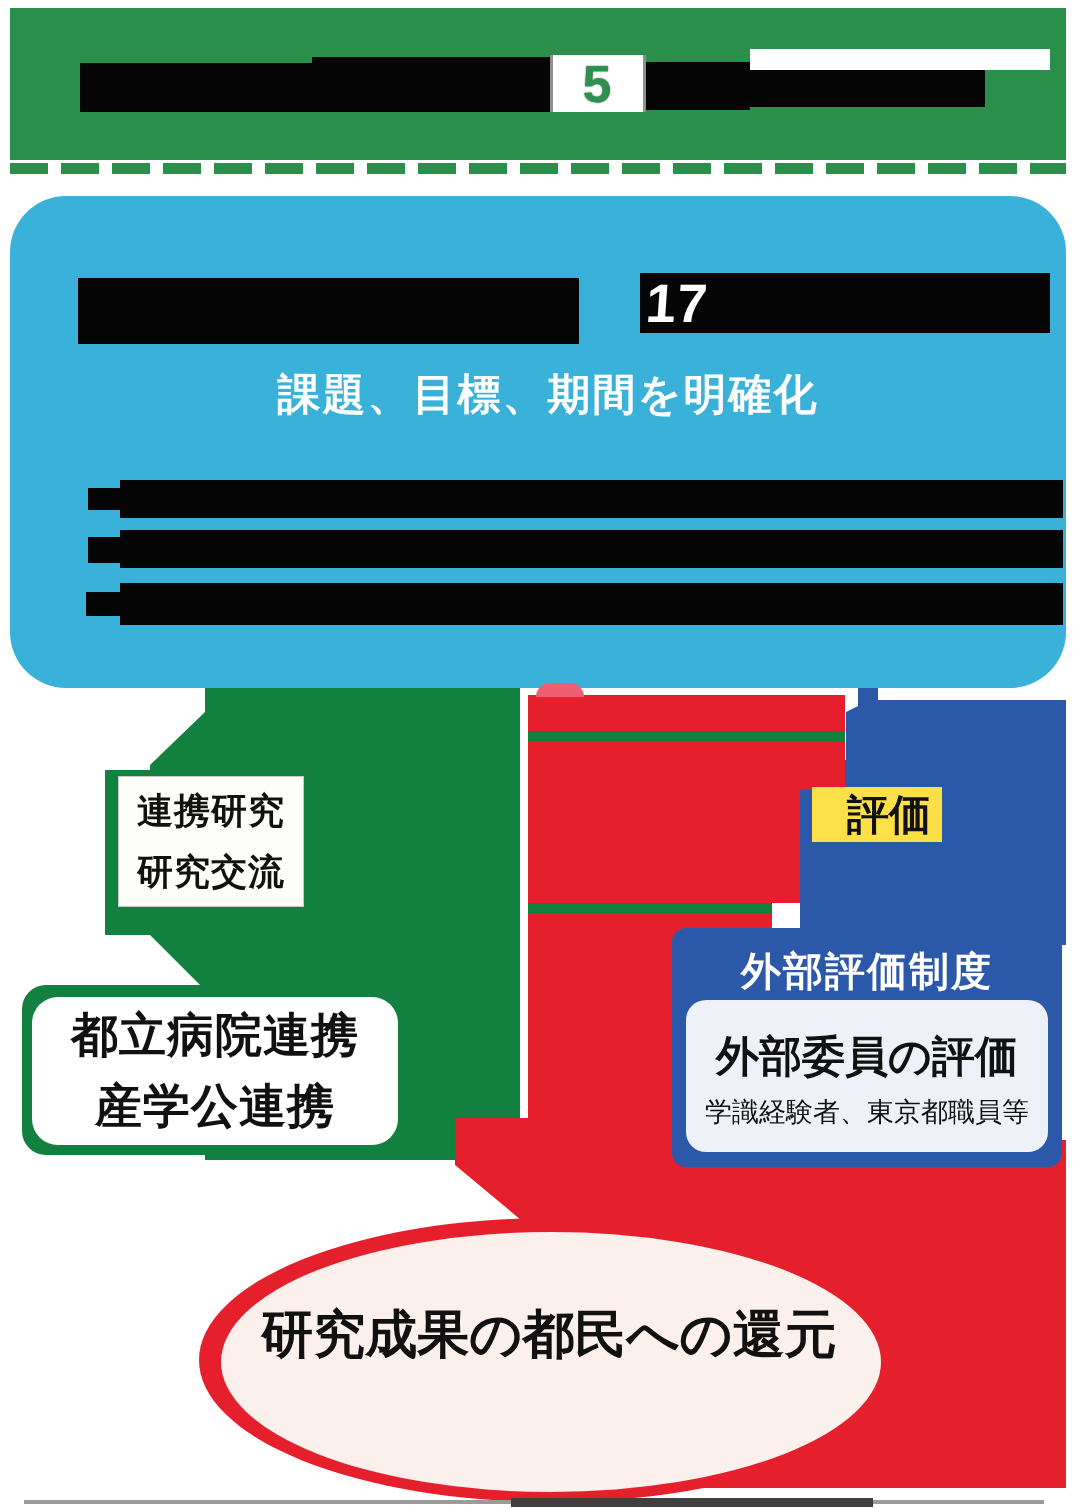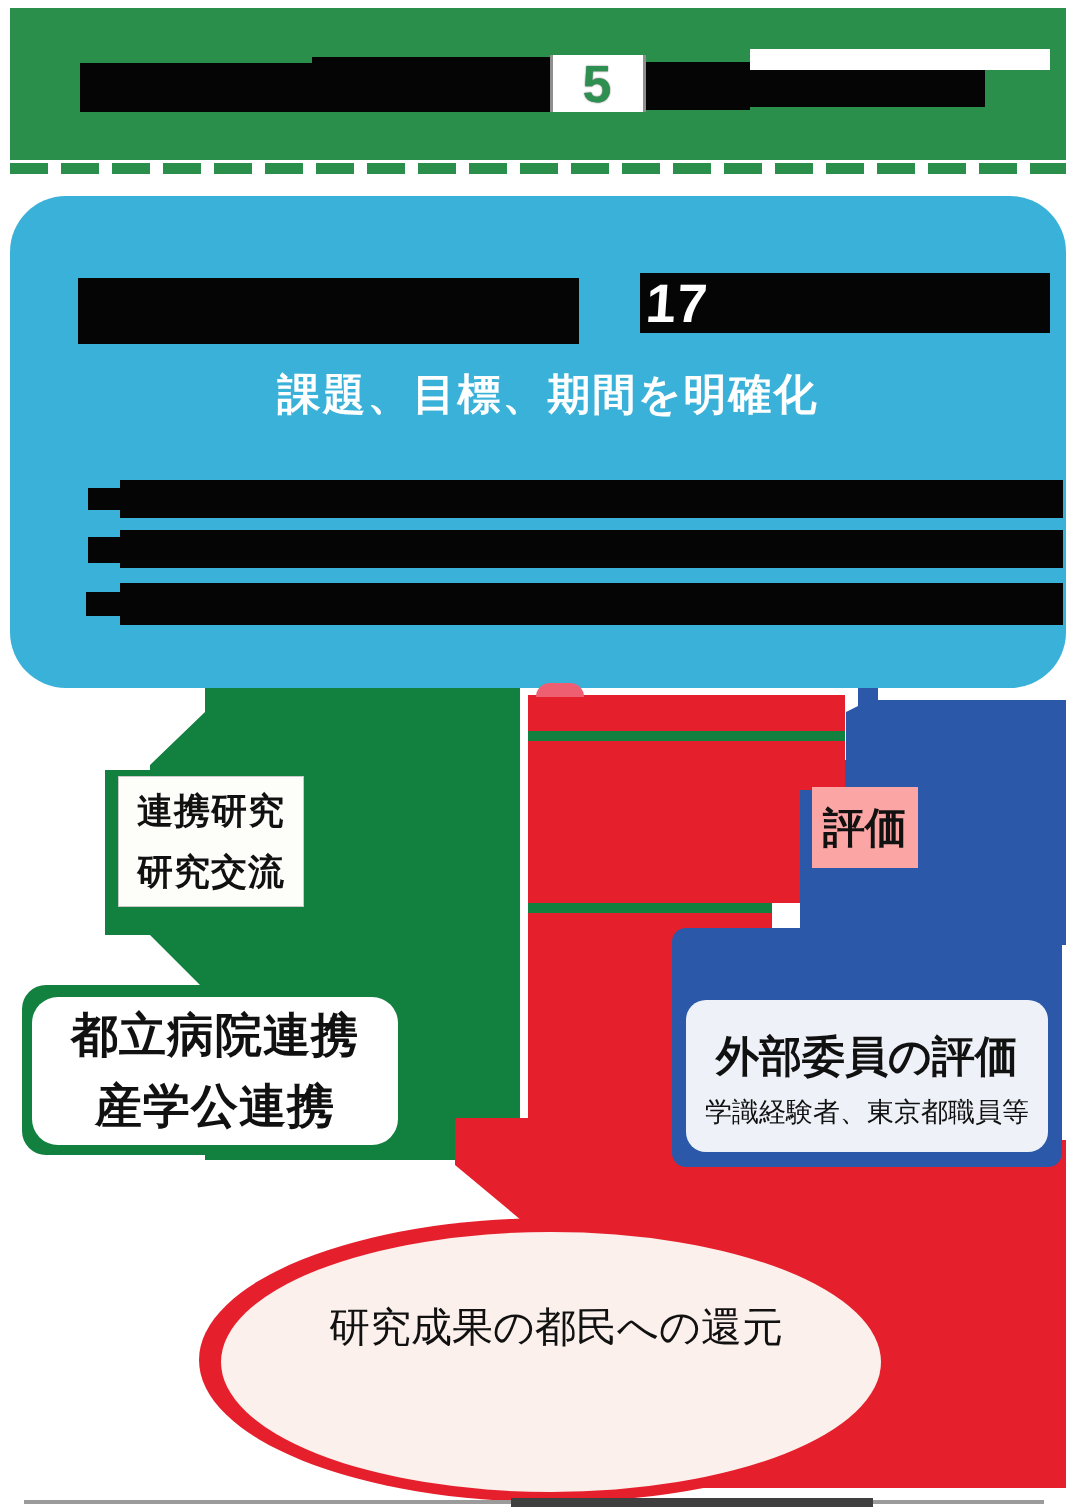--- a/index.html
+++ b/index.html
@@ -44,33 +44,33 @@
   
   .cycle-svg{left:0;top:0;width:1076px;height:1509px;}
 
   
   .collab-tag{left:118px;top:776px;width:184px;height:129px;background:#fdfdfa;
     border:1px solid #c9c9c9;display:flex;flex-direction:column;align-items:center;justify-content:center;gap:12px;}
   .collab-tag div{font-size:36px;font-weight:bold;letter-spacing:1px;}
   .collab-box{left:32px;top:997px;width:366px;height:148px;background:#ffffff;border-radius:26px;
     display:flex;flex-direction:column;align-items:center;justify-content:center;gap:8px;}
   .collab-box div{font-size:47px;font-weight:bold;letter-spacing:1px;}
-  .eval-tag{left:812px;top:787px;width:106px;height:81px;background:#fca5a5;
-    display:flex;align-items:center;justify-content:center;}
+  .eval-tag{left:812px;top:787px;width:106px;height:55px;background:#fde047;
+    display:flex;align-items:center;justify-content:center;padding-left:24px;}
   .eval-tag div{font-size:42px;font-weight:bold;}
   .eval-box{left:672px;top:928px;width:390px;height:239px;background:#2b58a8;border-radius:14px;}
   .eval-box-title{left:672px;top:944px;width:390px;text-align:center;color:#ffffff;
     font-size:40px;font-weight:bold;letter-spacing:2px;}
   .eval-inner{left:686px;top:1000px;width:362px;height:152px;background:#eef2f8;border-radius:20px;}
   .eval-main{left:686px;top:1028px;width:362px;text-align:center;font-size:43px;font-weight:bold;}
   .eval-sub{left:686px;top:1094px;width:362px;text-align:center;font-size:27px;font-weight:normal;}
 
   
   .outcome-ellipse{left:221px;top:1232px;width:660px;height:260px;border-radius:50%;background:#fbf0ec;}
-  .outcome-line1{left:226px;top:1300px;width:660px;text-align:center;font-size:41px;font-weight:normal;}
+  .outcome-line1{left:219px;top:1300px;width:660px;text-align:center;font-size:52px;font-weight:bold;}
   .outcome-line2{left:221px;top:1372px;width:660px;text-align:center;font-size:38px;font-weight:bold;}
 
   
   .rule-gray{left:24px;top:1500px;width:1020px;height:4px;background:#9b9b9b;}
   .rule-dark{left:511px;top:1498px;width:362px;height:9px;background:#3f3f3f;}
 
   .nub-pink{left:536px;top:683px;width:48px;height:14px;background:#ee5f71;border-radius:24px 24px 0 0;}
 </style>
 </head>
 <body>
@@ -128,20 +128,21 @@
   </div>
   <div class="abs collab-box">
     <div>都立病院連携</div>
     <div>産学公連携</div>
   </div>
 
   <div class="abs eval-tag">
     <div>評価</div>
   </div>
   <div class="abs eval-box"></div>
+  <div class="abs eval-box-title">外部評価制度</div>
   <div class="abs eval-inner"></div>
   <div class="abs eval-main">外部委員の評価</div>
   <div class="abs eval-sub">学識経験者、東京都職員等</div>
 
   <div class="abs outcome-ellipse"></div>
   <div class="abs outcome-line1">研究成果の都民への還元</div>
 
   <div class="abs rule-gray"></div>
   <div class="abs rule-dark"></div>
 

